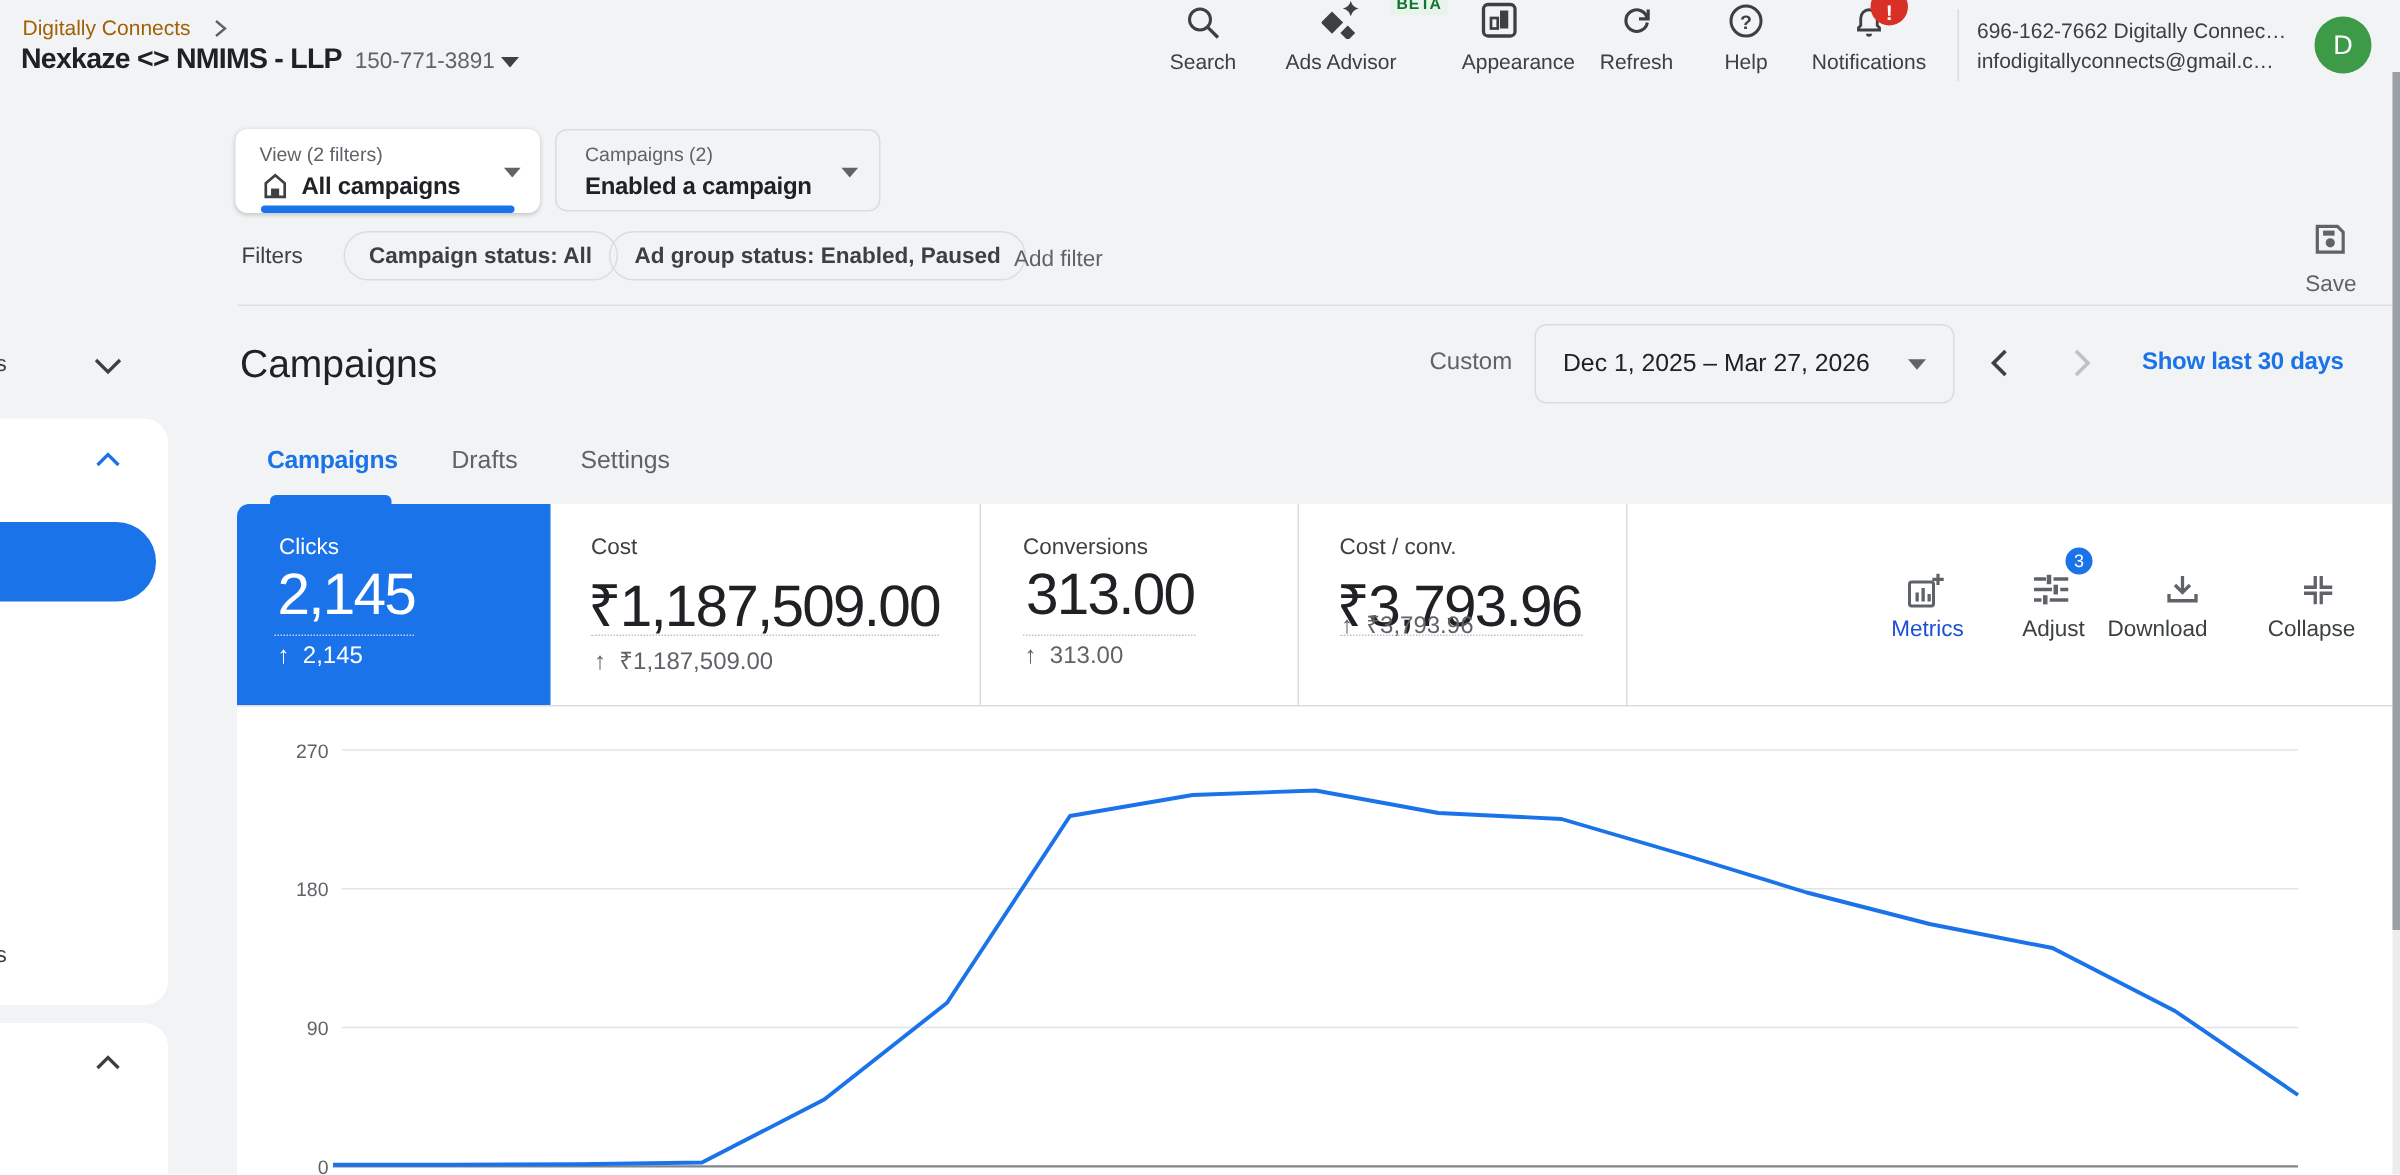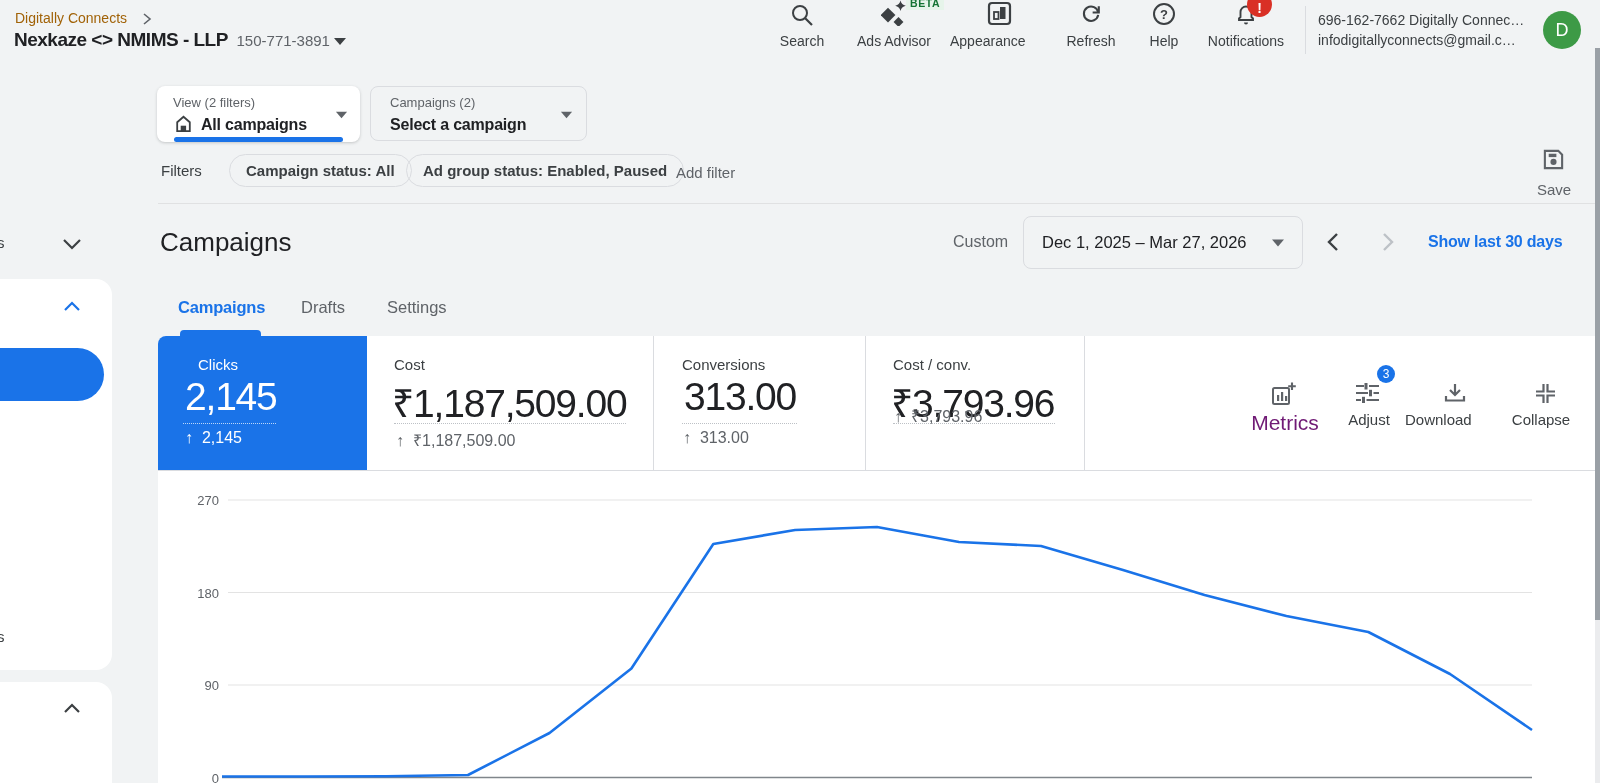--- a/index.html
+++ b/index.html
@@ -47,31 +47,31 @@
   <circle cx="10" cy="10" r="7" fill="none" stroke="#3c4043" stroke-width="2"></circle>
   <path d="M15.2 15.2 L22 22" stroke="#3c4043" stroke-width="2.2"></path>
 </svg>
 <div class="abs" style="left:752px;top:33px;width:100px;text-align:center;font-size:14px;color:#3c4043;">Search</div>
 
 <svg class="abs" style="left:881px;top:0px;" width="26" height="26" viewBox="0 0 26 26">
   <rect x="1.8" y="9.8" width="10.5" height="10.5" transform="rotate(45 7 15)" fill="#3c4043"></rect>
   <path d="M19.5 0.5 Q20.5 4.7 24.8 5.7 Q20.5 6.7 19.5 10.9 Q18.5 6.7 14.2 5.7 Q18.5 4.7 19.5 0.5 Z" fill="#3c4043"></path>
   <rect x="14" y="18.5" width="7" height="7" transform="rotate(45 17.5 22)" fill="#3c4043"></rect>
 </svg>
-<div class="abs" style="left:906px;top:0px;height:10px;overflow:hidden;">
+<div class="abs" style="left:927px;top:0px;height:10px;overflow:hidden;">
   <div style="background:#e6f4ea;color:#137333;font-size:10.5px;font-weight:bold;letter-spacing:0.6px;padding:2px 4px 4px 4px;border-radius:3px;margin-top:-5px;">BETA</div>
 </div>
 <div class="abs" style="left:844px;top:33px;width:100px;text-align:center;font-size:14px;color:#3c4043;">Ads Advisor</div>
 
 <svg class="abs" style="left:987px;top:1px;" width="25" height="25" viewBox="0 0 25 25">
   <rect x="2" y="2" width="21" height="21" rx="3" fill="none" stroke="#3c4043" stroke-width="2.2"></rect>
   <rect x="7" y="11" width="4.5" height="7" fill="none" stroke="#3c4043" stroke-width="1.8"></rect>
   <rect x="13" y="6" width="5.5" height="12" fill="#3c4043"></rect>
 </svg>
-<div class="abs" style="left:950px;top:33px;width:100px;text-align:left;font-size:14px;color:#3c4043;">Appearance</div>
+<div class="abs" style="left:950px;top:33px;width:100px;text-align:right;font-size:14px;color:#3c4043;">Appearance</div>
 
 <svg class="abs" style="left:1080px;top:2px;" width="23" height="23" viewBox="0 0 24 24">
   <path d="M19 11 A 7.5 7.5 0 1 0 19 13.5" fill="none" stroke="#3c4043" stroke-width="2.2"></path>
   <path d="M19.6 4.5 L19.6 11 L13.2 11" fill="none" stroke="#3c4043" stroke-width="2.2"></path>
 </svg>
 <div class="abs" style="left:1041px;top:33px;width:100px;text-align:center;font-size:14px;color:#3c4043;">Refresh</div>
 
 <svg class="abs" style="left:1152px;top:2px;" width="24" height="24" viewBox="0 0 24 24">
   <circle cx="12" cy="12" r="10" fill="none" stroke="#3c4043" stroke-width="2"></circle>
   <text x="12" y="17" font-size="13" font-weight="bold" fill="#3c4043" text-anchor="middle" font-family="Liberation Sans">?</text>
@@ -98,21 +98,21 @@
   <rect x="5.7" y="10.7" width="5.4" height="5.5" fill="#3c4043"></rect>
 </svg>
 <div class="abs" style="left:201px;top:116px;font-size:16px;font-weight:bold;color:#202124;letter-spacing:-0.2px;">All campaigns</div>
 <svg class="abs" style="left:335px;top:111px;" width="13" height="8" viewBox="0 0 14 8">
   <path d="M1 0.5 L7 7.5 L13 0.5 Z" fill="#5f6368"></path>
 </svg>
 <div class="abs" style="left:174px;top:137px;width:169px;height:5px;background:#1a73e8;border-radius:3px;"></div>
 
 <div class="abs" style="left:370px;top:86px;width:217px;height:55px;border:1px solid #dadce0;border-radius:8px;"></div>
 <div class="abs" style="left:390px;top:95px;font-size:13px;color:#5f6368;">Campaigns (2)</div>
-<div class="abs" style="left:390px;top:116px;font-size:16px;font-weight:bold;color:#202124;letter-spacing:-0.2px;">Select a campaign</div>
+<div class="abs" style="left:390px;top:116px;font-size:16px;font-weight:bold;color:#202124;letter-spacing:-0.2px;">Enabled a campaign</div>
 <svg class="abs" style="left:560px;top:111px;" width="13" height="8" viewBox="0 0 14 8">
   <path d="M1 0.5 L7 7.5 L13 0.5 Z" fill="#5f6368"></path>
 </svg>
 
 <div class="abs" style="left:161px;top:162px;font-size:15px;color:#3c4043;">Filters</div>
 <div class="abs" style="left:229px;top:154px;height:33px;border:1px solid #dadce0;border-radius:17px;font-size:15px;font-weight:bold;color:#3c4043;line-height:31px;padding:0 16px;">Campaign status: All</div>
 <div class="abs" style="left:406px;top:154px;height:33px;border:1px solid #dadce0;border-radius:17px;font-size:15px;font-weight:bold;color:#3c4043;line-height:31px;padding:0 16px;">Ad group status: Enabled, Paused</div>
 <div class="abs" style="left:676px;top:164px;font-size:15px;color:#5f6368;">Add filter</div>
 
 <svg class="abs" style="left:1542px;top:148px;" width="23" height="23" viewBox="0 0 24 24">
@@ -145,21 +145,21 @@
 <div class="abs" style="left:180px;top:330px;width:81px;height:6px;background:#1a73e8;border-radius:4px 4px 0 0;"></div>
 
 <div class="abs" style="left:158px;top:336px;width:1442px;height:447px;background:#fff;border-radius:8px 0 0 0;"></div>
 
 <div class="abs" style="left:158px;top:336px;width:209px;height:134px;background:#1a73e8;border-radius:8px 0 0 0;"></div>
 <div class="abs" style="left:653px;top:336px;width:1px;height:134px;background:#dadce0;"></div>
 <div class="abs" style="left:865px;top:336px;width:1px;height:134px;background:#dadce0;"></div>
 <div class="abs" style="left:1084px;top:336px;width:1px;height:134px;background:#dadce0;"></div>
 <div class="abs" style="left:158px;top:470px;width:1442px;height:1px;background:#dadce0;"></div>
 
-<div class="abs" style="left:186px;top:356px;font-size:15px;color:#fff;margin-left:12px;">Clicks</div>
+<div class="abs" style="left:186px;top:356px;font-size:15px;color:#fff;">Clicks</div>
 <div class="abs" style="left:185px;top:375px;font-size:39px;color:#fff;letter-spacing:-1.2px;">2,145</div>
 <div class="abs" style="left:183px;top:423px;width:93px;border-top:1px dotted rgba(255,255,255,.7);"></div>
 <div class="abs" style="left:185px;top:429px;font-size:16px;color:#fff;">↑&nbsp;&nbsp;2,145</div>
 
 <div class="abs" style="left:394px;top:356px;font-size:15px;color:#3c4043;">Cost</div>
 <div class="abs" style="left:392px;top:375px;font-size:39px;color:#202124;letter-spacing:-1.2px;">₹1,187,509.00</div>
 <div class="abs" style="left:394px;top:423px;width:232px;border-top:1px dotted #bdc1c6;"></div>
 <div class="abs" style="left:396px;top:429px;font-size:16px;color:#5f6368;">↑&nbsp;&nbsp;₹1,187,509.00</div>
 
 <div class="abs" style="left:682px;top:356px;font-size:15px;color:#3c4043;">Conversions</div>
@@ -172,21 +172,21 @@
 <div class="abs" style="left:893px;top:423px;width:162px;border-top:1px dotted #bdc1c6;"></div>
 <div class="abs" style="left:894px;top:405px;font-size:16px;color:#5f6368;">↑&nbsp;&nbsp;₹3,793.96</div>
 
 <svg class="abs" style="left:1271px;top:382px;" width="26" height="24" viewBox="0 0 26 24">
   <rect x="2" y="6" width="16" height="16" rx="1.5" fill="none" stroke="#5f6368" stroke-width="2"></rect>
   <rect x="6" y="13" width="2.2" height="6" fill="#5f6368"></rect>
   <rect x="10" y="10" width="2.2" height="9" fill="#5f6368"></rect>
   <rect x="14" y="14" width="2.2" height="5" fill="#5f6368"></rect>
   <path d="M21 0.5 L21 8 M17.2 4.2 L24.8 4.2" stroke="#5f6368" stroke-width="2.1"></path>
 </svg>
-<div class="abs" style="left:1235px;top:411px;width:100px;text-align:center;font-size:21px;color:#701a75;">Metrics</div>
+<div class="abs" style="left:1235px;top:411px;width:100px;text-align:center;font-size:15px;color:#1d4ed8;">Metrics</div>
 
 <svg class="abs" style="left:1356px;top:383px;" width="23" height="20" viewBox="0 0 23 20">
   <path d="M0 3 L8 3 M13 3 L23 3" stroke="#5f6368" stroke-width="2.2"></path>
   <rect x="8.5" y="0" width="3" height="6.5" fill="#5f6368"></rect>
   <path d="M0 10 L12 10 M17.5 10 L23 10" stroke="#5f6368" stroke-width="2.2"></path>
   <rect x="13" y="6.8" width="3" height="6.5" fill="#5f6368"></rect>
   <path d="M0 17 L5 17 M10.5 17 L23 17" stroke="#5f6368" stroke-width="2.2"></path>
   <rect x="6" y="13.8" width="3" height="6.4" fill="#5f6368"></rect>
 </svg>
 <div class="abs" style="left:1377px;top:365px;width:18px;height:18px;border-radius:50%;background:#1a73e8;color:#fff;font-size:12px;text-align:center;line-height:18px;">3</div>

